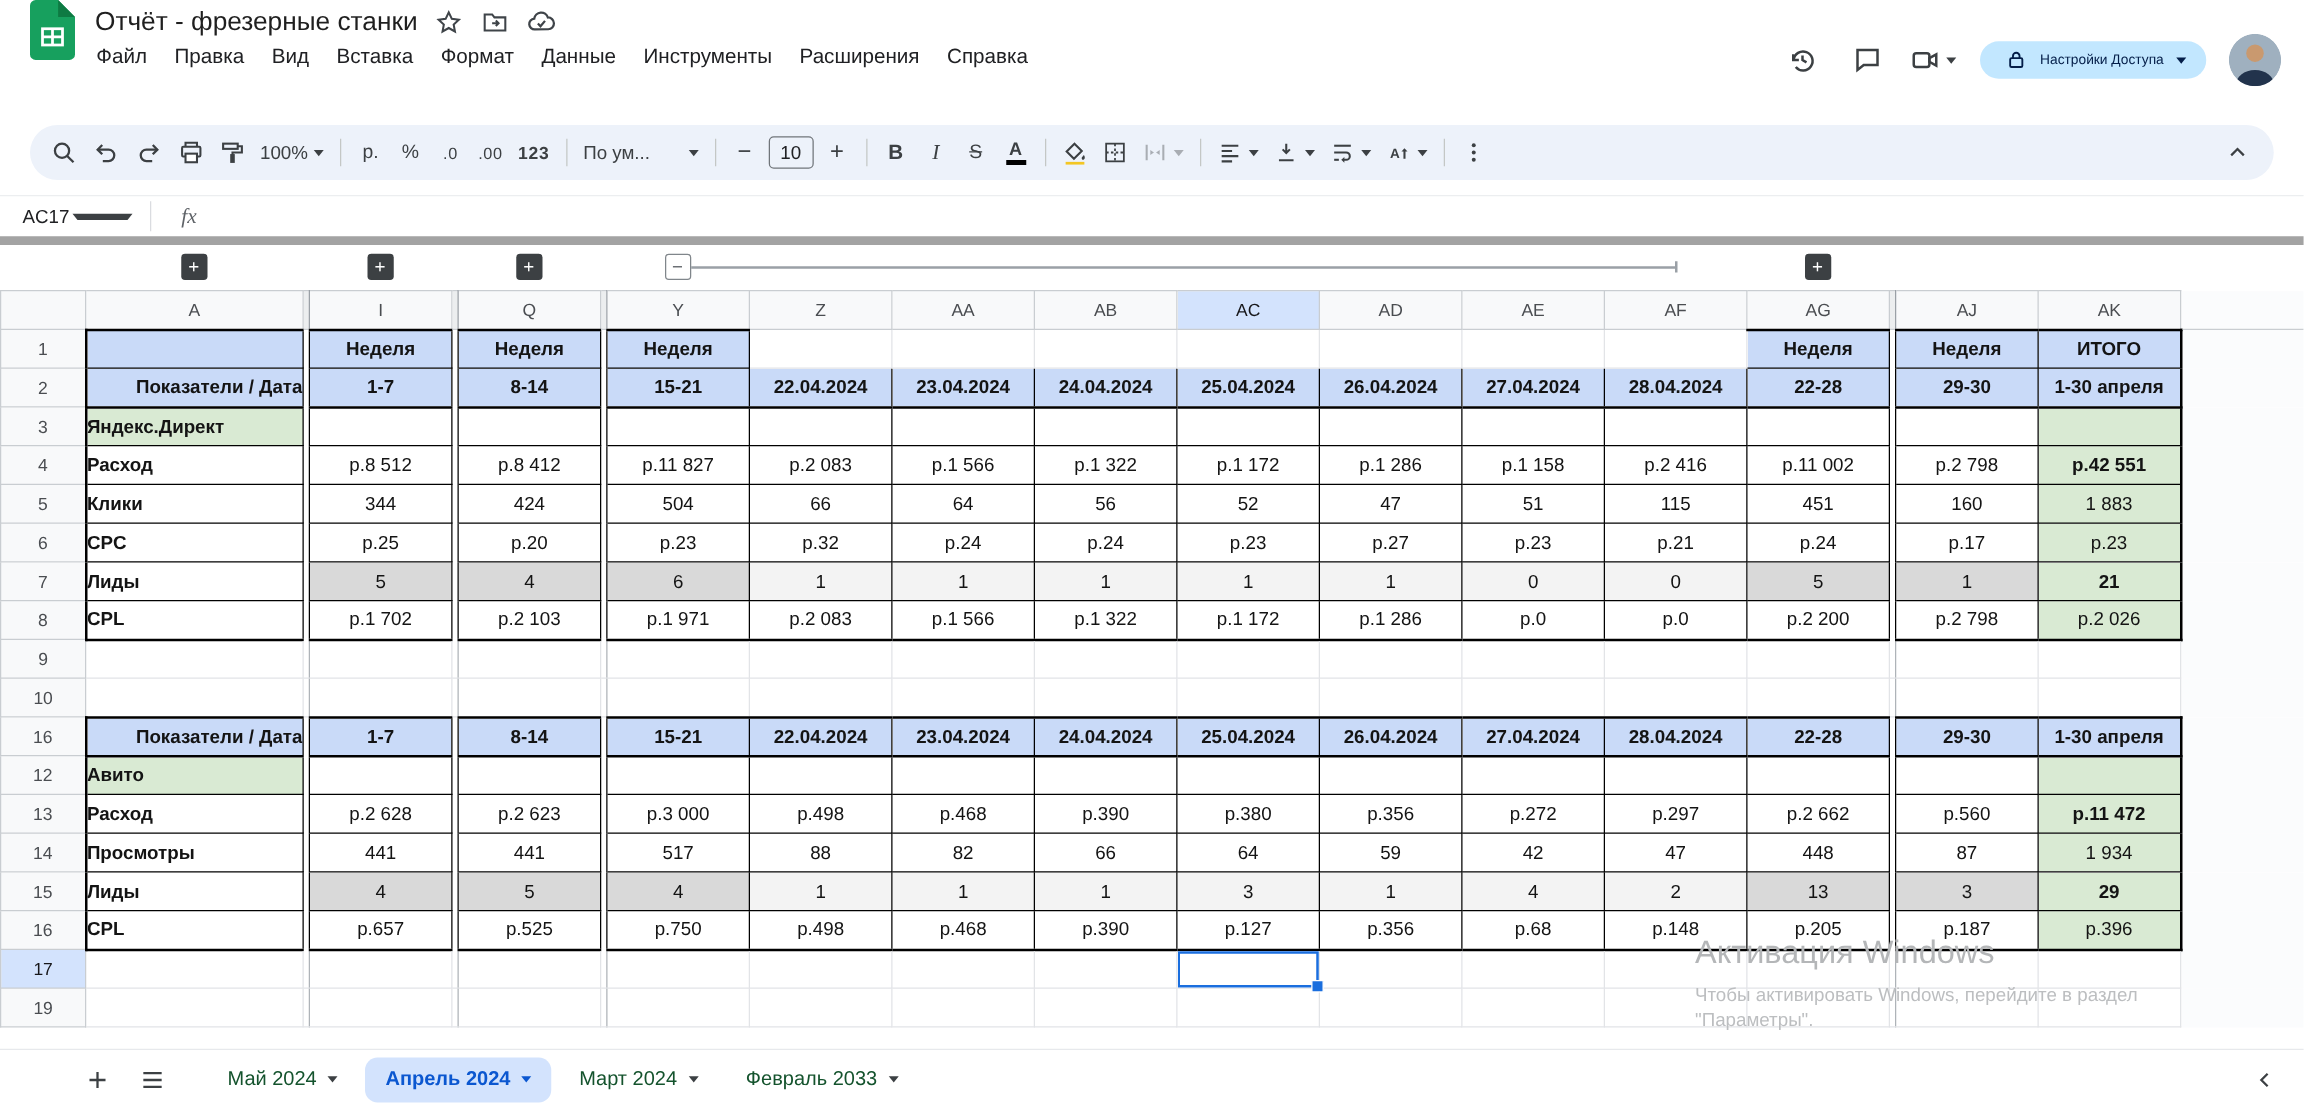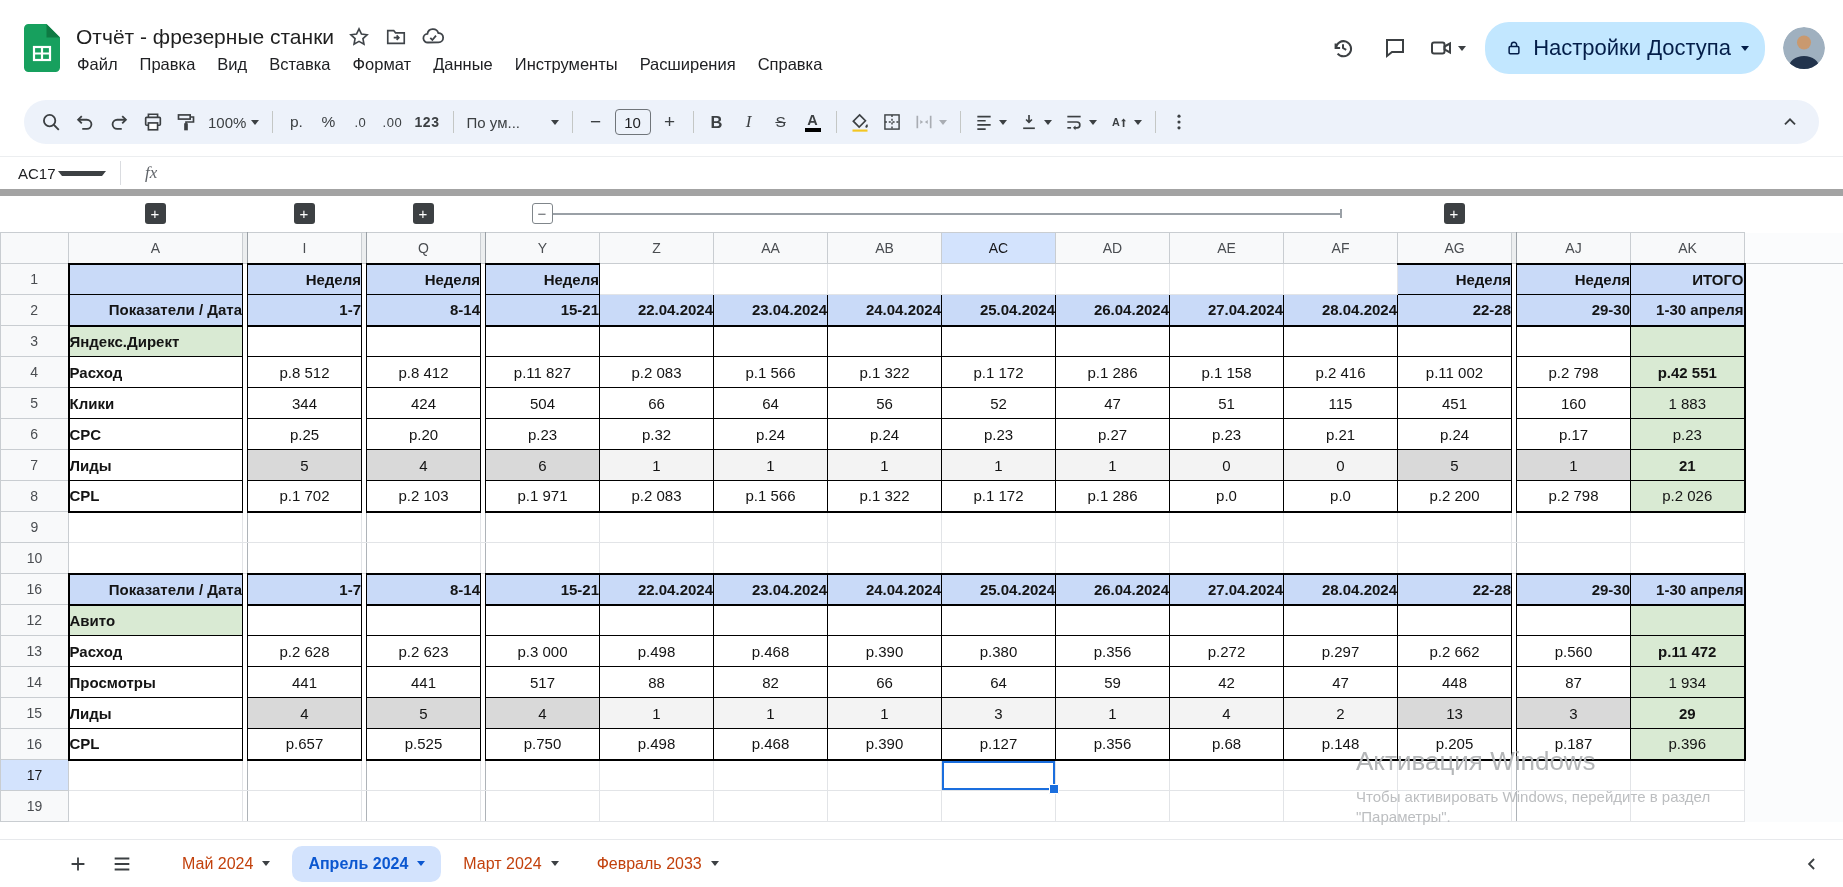--- a/index.html
+++ b/index.html
@@ -1,33 +1,33 @@
 <!DOCTYPE html>
 <html><head>
 <meta charset="utf-8">
 <style>
   * { margin:0; padding:0; box-sizing:border-box; }
   html,body { width:1843px; height:887px; overflow:hidden; background:#fff;
               font-family:"Liberation Sans", sans-serif; }
   .app { display:flex; flex-direction:column; width:100%; height:100%; }
 
   
-  .topbar { height:96px; flex:none; display:flex; align-items:center; padding:0 18px 0 24px; background:#fff; }
+  .topbar { height:96px; flex:none; display:flex; padding:0 18px 0 24px; background:#fff; }
   .logo { width:36px; height:48px; margin-right:16px; flex:none; cursor:pointer; }
   .title-block { flex:1; min-width:0; padding-top:6px; }
   .title-row { display:flex; align-items:center; gap:13px; }
   .doc-title { font-size:21px; color:#1f1f1f; white-space:nowrap; }
   .title-icon { width:24px; height:24px; display:flex; align-items:center; justify-content:center; }
   .menubar { display:flex; margin-top:3px; margin-left:-10px; }
   .menu-item { font-size:16.5px; color:#202124; padding:3px 11px; border-radius:8px; cursor:pointer; white-space:nowrap; }
   .topbar-right { display:flex; align-items:center; gap:4px; flex:none; }
   .hicon { width:48px; height:48px; border-radius:50%; display:flex; align-items:center; justify-content:center; gap:5px; }
   .share-btn { display:flex; align-items:center; gap:10px; background:#c2e7ff; border:none; cursor:pointer;
-               border-radius:24px; height:52px; padding:0 16px 0 20px; font-family:inherit;
-               font-size:22px; font-weight:500; color:#041e49; margin-left:10px; white-space:nowrap; }
+               border-radius:24px; height:30px; padding:0 16px 0 20px; font-family:inherit;
+               font-size:11px; font-weight:500; color:#041e49; margin-left:10px; white-space:nowrap; }
   .avatar { width:42px; height:42px; border-radius:50%; overflow:hidden; margin-left:14px; flex:none; cursor:pointer; }
   .chev { width:0; height:0; border-left:4.5px solid transparent; border-right:4.5px solid transparent;
           border-top:5px solid #3c4043; display:inline-block; flex:none; }
   .chev.dark { border-top-color:#041e49; }
   .chev.blue { border-top-color:#0b57d0; }
 
   
   .toolbar-band { flex:none; padding:4px 24px 12px; background:#fff; }
   .toolbar { height:44px; background:#edf2fa; border-radius:22px; display:flex; align-items:center; padding:0 12px 0 10px; }
   .tbtn { height:34px; min-width:32px; border:none; background:transparent; display:flex; align-items:center;
@@ -77,21 +77,21 @@
   .cdiv-h { background:#eceeef; border:1px solid #9aa0a6; border-top-color:#c9cdd1; border-bottom-color:#c9cdd1; }
   .rhead { background:#f8f9fa; border:1px solid #c9cdd1; text-align:center; font-size:14px; color:#4a4d51; cursor:pointer; }
   .rhead.rowsel { background:#d3e3fd; color:#17171a; }
   .cell { text-align:center; cursor:cell; }
   .cell.plain { border-right:1px solid #e2e4e7; border-bottom:1px solid #e2e4e7; background:#fff; }
   .blk { border:1.5px solid #000; }
   .bt { border-top-width:2.5px; }
   .bb { border-bottom-width:2.5px; }
   .bl { border-left-width:2.5px; }
   .br { border-right-width:2.5px; }
-  .s-h   { background:#c9daf8; font-weight:700;text-align:right; }
+  .s-h   { background:#c9daf8; font-weight:700; }
   .s-hl  { background:#c9daf8; font-weight:700; text-align:right; padding-left:7px; }
   .s-cat { background:#d9ead3; font-weight:700; text-align:left; padding-left:7px; }
   .s-lbl { background:#fff;    font-weight:700; text-align:left; padding-left:7px; }
   .s-v   { background:#fff; }
   .s-vg  { background:#d9d9d9; }
   .s-vlg { background:#f3f3f3; }
   .s-vG  { background:#d9ead3; }
   .s-vGb { background:#d9ead3; font-weight:700; }
   .s-e   { background:#fff; }
   .s-eG  { background:#d9ead3; }
@@ -107,21 +107,21 @@
   .wm1 { font-size:26px; }
   .wm2 { font-size:15px; margin-top:11px; color:#bcbec0; }
   .wm3 { font-size:15px; margin-top:3px; color:#bcbec0; }
 
   
   .tabbar { height:48px; flex:none; display:flex; align-items:center; background:#fff;
             border-top:1px solid #e7e9ec; padding:0 52px 0 56px; position:relative; }
   .tab-ctl { width:44px; height:44px; display:flex; align-items:center; justify-content:center; border-radius:50%; cursor:pointer; }
   .tabs { display:flex; align-items:center; margin-left:22px; gap:6px; }
   .sheet-tab { display:flex; align-items:center; gap:9px; height:36px; padding:0 16px; border-radius:10px;
-               font-size:16px; color:#c2410c; cursor:pointer; white-space:nowrap; }
+               font-size:16px; color:#14532d; cursor:pointer; white-space:nowrap; }
   .sheet-tab.active { background:#d3e3fd; color:#0b57d0; font-weight:700; }
   .tab-scroll { position:absolute; right:16px; top:9px; width:30px; height:30px; display:flex; align-items:center;
                 justify-content:center; cursor:pointer; }
 </style>
 </head>
 <body>
 
 <div class="app">
 
   <header class="topbar">

